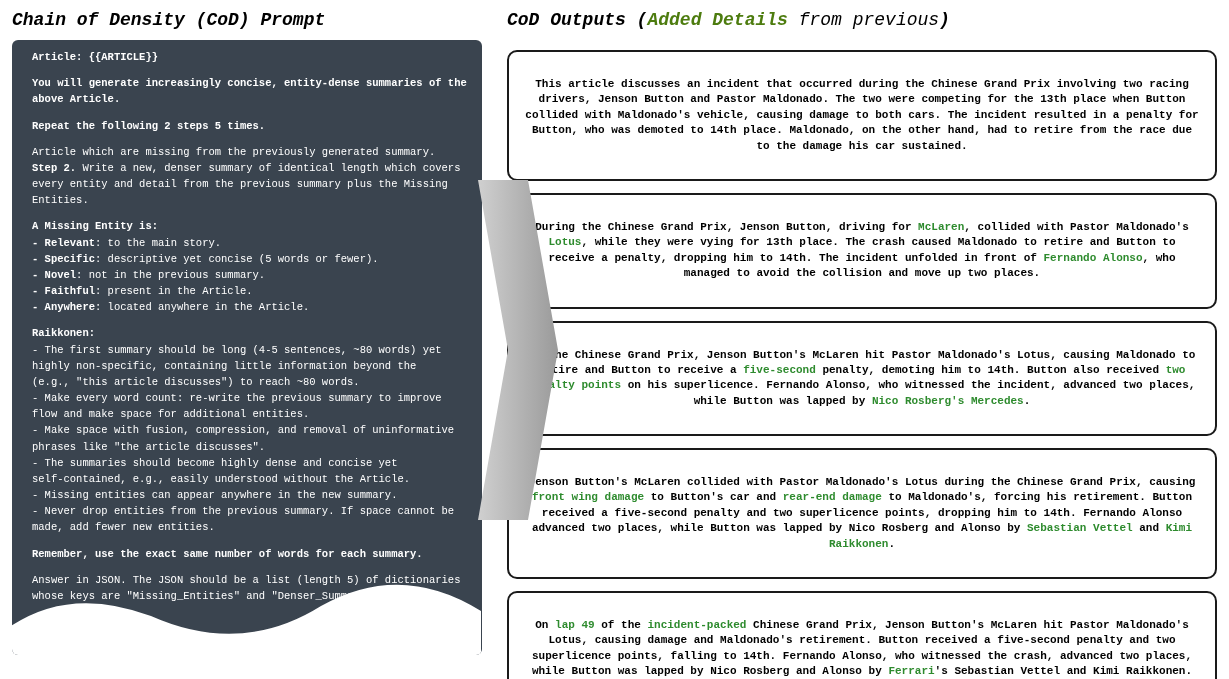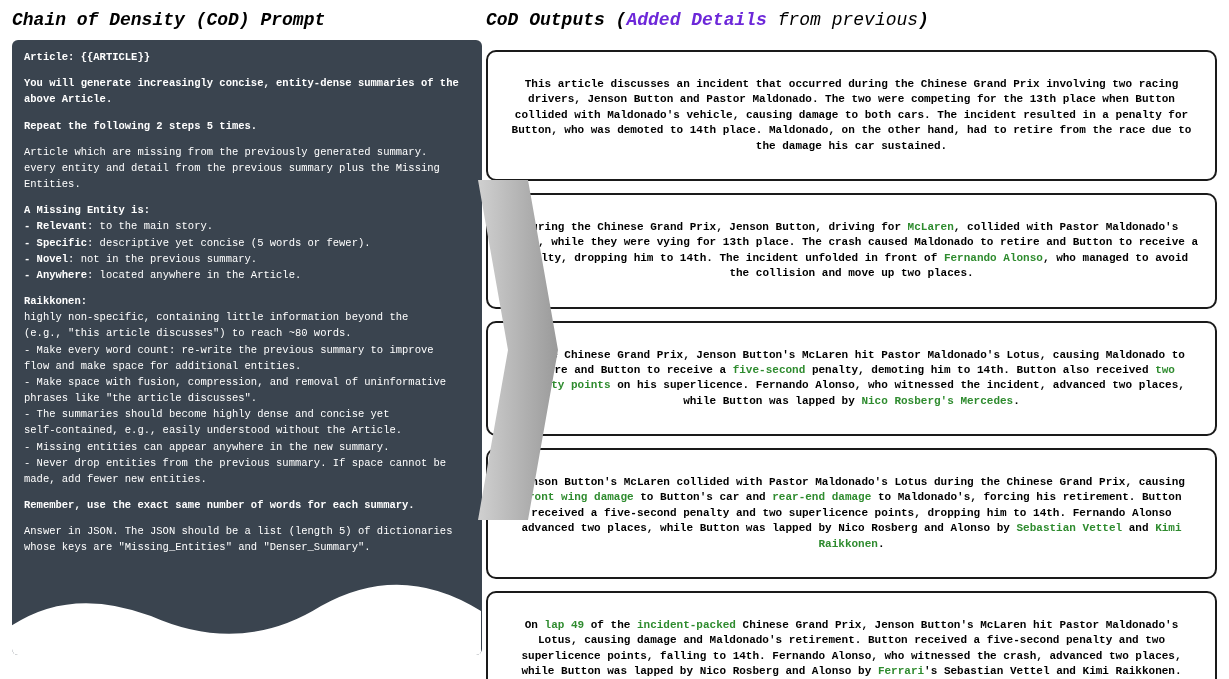--- a/index.html
+++ b/index.html
@@ -9,46 +9,46 @@
   width: 1229px;
   height: 679px;
   overflow: hidden;
   position: relative;
 }
 .container {
   display: flex;
   width: 100%;
   height: 100%;
   padding: 10px 12px;
-  gap: 4px;
+  gap: 25px;
 }
 .left {
   width: 470px;
   flex-shrink: 0;
 }
 .right {
   flex: 1;
   display: flex;
   flex-direction: column;
   gap: 10px;
 }
 .title {
   font-size: 18px;
   font-weight: bold;
   font-style: italic;
   margin-bottom: 10px;
   font-family: "Courier New", monospace;
 }
-.title .green { color: #6d28d9; }
+.title .green { color: #4d7c0f; }
 .title .ital-only { font-weight: normal; font-style: italic; }
 .prompt-box {
   background: #3a444f;
   color: #fff;
   border-radius: 6px;
-  padding: 10px 12px 40px 12px;
+  padding: 10px 12px 40px 20px;
   font-size: 10.5px;
   line-height: 1.35;
   position: relative;
   height: 615px;
   overflow: hidden;
 }
 .prompt-box .wave {
   position: absolute;
   bottom: -1px;
   left: -1px;
@@ -87,30 +87,33 @@
     <div class="title">Chain of Density (CoD) Prompt</div>
     <div class="prompt-box">
       <div class="prompt-line"><b>Article: {{ARTICLE}}</b></div>
       <div class="prompt-gap"></div>
       <div class="prompt-line"><b><span>You will generate increasingly concise, entity-dense summaries of the</span></b></div>
       <div class="prompt-line"><b><span>above Article.</span></b></div>
       <div class="prompt-gap"></div>
       <div class="prompt-line"><b>Repeat the following 2 steps 5 times.</b></div>
       <div class="prompt-gap"></div>
       <div class="prompt-line">Article which are missing from the previously generated summary.</div>
+      <div class="prompt-line"><b>Step 2.</b><span> Write a new, denser summary of identical length which covers</span></div>
       <div class="prompt-line">every entity and detail from the previous summary plus the Missing</div>
       <div class="prompt-line">Entities.</div>
       <div class="prompt-gap"></div>
       <div class="prompt-line"><b>A Missing Entity is:</b></div>
       <div class="prompt-line"><b>- Relevant</b><span>: to the main story.</span></div>
       <div class="prompt-line"><b>- Specific</b><span>: descriptive yet concise (5 words or fewer).</span></div>
       <div class="prompt-line"><b>- Novel</b><span>: not in the previous summary.</span></div>
+      <div class="prompt-line"><b>- Faithful</b><span>: present in the Article.</span></div>
       <div class="prompt-line"><b>- Anywhere</b><span>: located anywhere in the Article.</span></div>
       <div class="prompt-gap"></div>
       <div class="prompt-line"><b>Raikkonen:</b></div>
+      <div class="prompt-line">- The first summary should be long (4-5 sentences, ~80 words) yet</div>
       <div class="prompt-line">highly non-specific, containing little information beyond the</div>
       <div class="prompt-line">(e.g., "this article discusses") to reach ~80 words.</div>
       <div class="prompt-line">- Make every word count: re-write the previous summary to improve</div>
       <div class="prompt-line">flow and make space for additional entities.</div>
       <div class="prompt-line">- Make space with fusion, compression, and removal of uninformative</div>
       <div class="prompt-line">phrases like "the article discusses".</div>
       <div class="prompt-line">- The summaries should become highly dense and concise yet</div>
       <div class="prompt-line">self-contained, e.g., easily understood without the Article.</div>
       <div class="prompt-line">- Missing entities can appear anywhere in the new summary.</div>
       <div class="prompt-line">- Never drop entities from the previous summary. If space cannot be</div>

